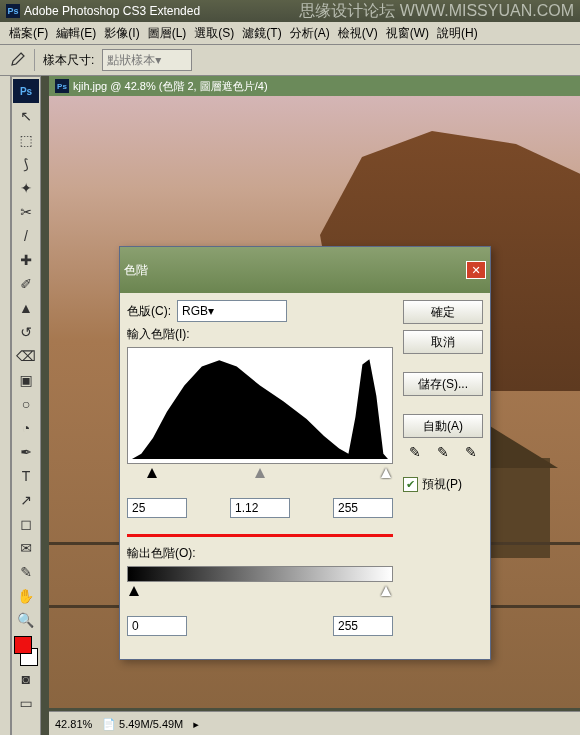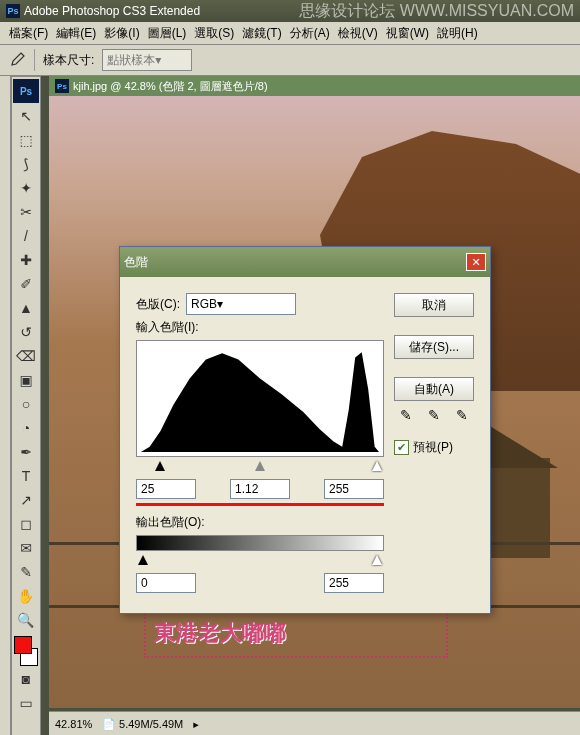--- a/index.html
+++ b/index.html
@@ -28,38 +28,38 @@
 .rock{position:absolute;top:35px;right:-20px;width:280px;height:260px;background:linear-gradient(180deg,#7a4a28,#5e3a20);clip-path:polygon(10% 100%,0% 40%,15% 10%,40% 0%,70% 5%,100% 20%,100% 100%)}
 .barn{position:absolute;bottom:150px;right:30px;width:130px;height:100px;background:#5a4428}
 .barn::before{content:"";position:absolute;top:-35px;left:-8px;right:-8px;height:45px;background:#4a3820;clip-path:polygon(0 100%,50% 0,100% 100%)}
 .fence{position:absolute;bottom:100px;left:0;right:0;height:60px;border-top:3px solid #4a3a28;border-bottom:3px solid #4a3a28}
 .statusbar{position:absolute;bottom:0;left:8px;right:0;height:24px;background:#d7d5c6;border-top:1px solid #888;display:flex;align-items:center;padding:0 6px;gap:10px;font-size:11px}
 .wm-pink{position:absolute;bottom:60px;left:105px;color:#d4457a;font-size:22px;font-weight:bold;text-shadow:1px 1px 0 #fff;font-family:Liberation Serif, serif}
 .wm-deco{position:absolute;bottom:50px;left:95px;width:300px;height:80px;border:2px dotted #c03868;pointer-events:none}
 
 
 .dialog{position:absolute;top:170px;left:78px;width:370px;background:#ece9d8;border:1px solid #5a6a8a;box-shadow:3px 3px 8px rgba(0,0,0,.3)}
-.dlg-title{height:22px;background:linear-gradient(#8aa070,#6b8550);color:#fff;display:flex;align-items:center;justify-content:space-between;padding:4px 4px;font-size:12px}
+.dlg-title{height:22px;background:linear-gradient(#8aa070,#6b8550);color:#fff;display:flex;align-items:center;justify-content:space-between;padding:12px 4px;font-size:12px}
 .dlg-close{width:18px;height:16px;background:#d04028;color:#fff;display:flex;align-items:center;justify-content:center;font-size:11px;border:1px solid #fff}
-.dlg-body{padding:16px;display:flex;gap:10px}
+.dlg-body{padding:7px;display:flex;gap:10px}
 .dlg-left{flex:1}
 .dlg-right{width:80px;display:flex;flex-direction:column;gap:6px}
 .btn{height:22px;border:1px solid #888;background:linear-gradient(#fff,#e0e0d4);display:flex;align-items:center;justify-content:center;font-size:12px}
 .row{display:flex;align-items:center;gap:6px;margin-bottom:4px}
 .row label{font-size:12px}
 .dropdown{height:20px;border:1px solid #7a8a9a;background:#fff;flex:1;display:flex;align-items:center;padding:0 4px;max-width:100px}
 .histo-box{border:1px solid #888;background:#fff;height:115px;margin:4px 0;position:relative;overflow:hidden}
 .histo{position:absolute;inset:6px 4px 4px 4px}
 .histo svg{width:100%;height:100%}
 .slider-track{height:14px;position:relative;margin:0 2px}
 .tri{position:absolute;top:0;width:0;height:0;border-left:5px solid transparent;border-right:5px solid transparent}
 .tri.black{border-bottom:10px solid #000;left:7%}
 .tri.gray{border-bottom:10px solid #888;left:48%}
 .tri.white{border-bottom:10px solid #fff;left:96%;filter:drop-shadow(0 0 1px #000)}
-.inputs3{display:flex;justify-content:space-between;margin:4px 0}
+.inputs3{display:flex;justify-content:space-between;margin:16px 0}
 .num{width:50px;height:18px;border:1px solid #7a8a9a;background:#fff;padding:0 4px;display:flex;align-items:center;font-size:12px}
 .redline{height:3px;background:#ee1010;margin:2px 0 8px 0}
 .grad{height:14px;background:linear-gradient(90deg,#000,#fff);border:1px solid #888;margin:4px 0}
 .eyedrops{display:flex;gap:10px;justify-content:flex-end;margin-bottom:8px}
 .eyedrop{width:18px;height:18px;font-size:14px}
 .chk{display:flex;align-items:center;gap:4px}
 .chk .box{width:13px;height:13px;border:1px solid #5a7a3a;background:#fff;color:#3a7a2a;display:flex;align-items:center;justify-content:center;font-size:11px}
 </style>
 </head>
 <body>
@@ -129,21 +129,21 @@
       <div class="swatch-bg"></div>
       <div class="swatch-fg"></div>
     </div>
     <div class="tool">◙</div>
     <div class="tool">▭</div>
   </div>
 
   <div class="canvas-area">
     <div class="doc-title">
       <div class="ico">Ps</div>
-      <span>kjih.jpg @ 42.8% (色階 2, 圖層遮色片/8)</span>
+      <span>kjih.jpg @ 42.8% (色階 2, 圖層遮色片/4)</span>
     </div>
     <div class="canvas-img">
       <div class="rock"></div>
       <div class="barn"></div>
       <div class="fence"></div>
       <div class="wm-deco"></div>
       <div class="wm-pink">東港老大嘟嘟</div>
     </div>
     <div class="statusbar">
       <span>42.81%</span>
@@ -193,20 +193,21 @@
           <div class="slider-track">
             <div class="tri black" style="left:0"></div>
             <div class="tri white" style="left:96%"></div>
           </div>
           <div class="inputs3">
             <div class="num">0</div>
             <div class="num">255</div>
           </div>
         </div>
         <div class="dlg-right">
+          <div class="btn">確定</div>
           <div class="btn">取消</div>
           <div style="height:6px"></div>
           <div class="btn">儲存(S)...</div>
           <div style="height:6px"></div>
           <div class="btn">自動(A)</div>
           <div class="eyedrops">
             <span class="eyedrop">✎</span>
             <span class="eyedrop">✎</span>
             <span class="eyedrop">✎</span>
           </div>

